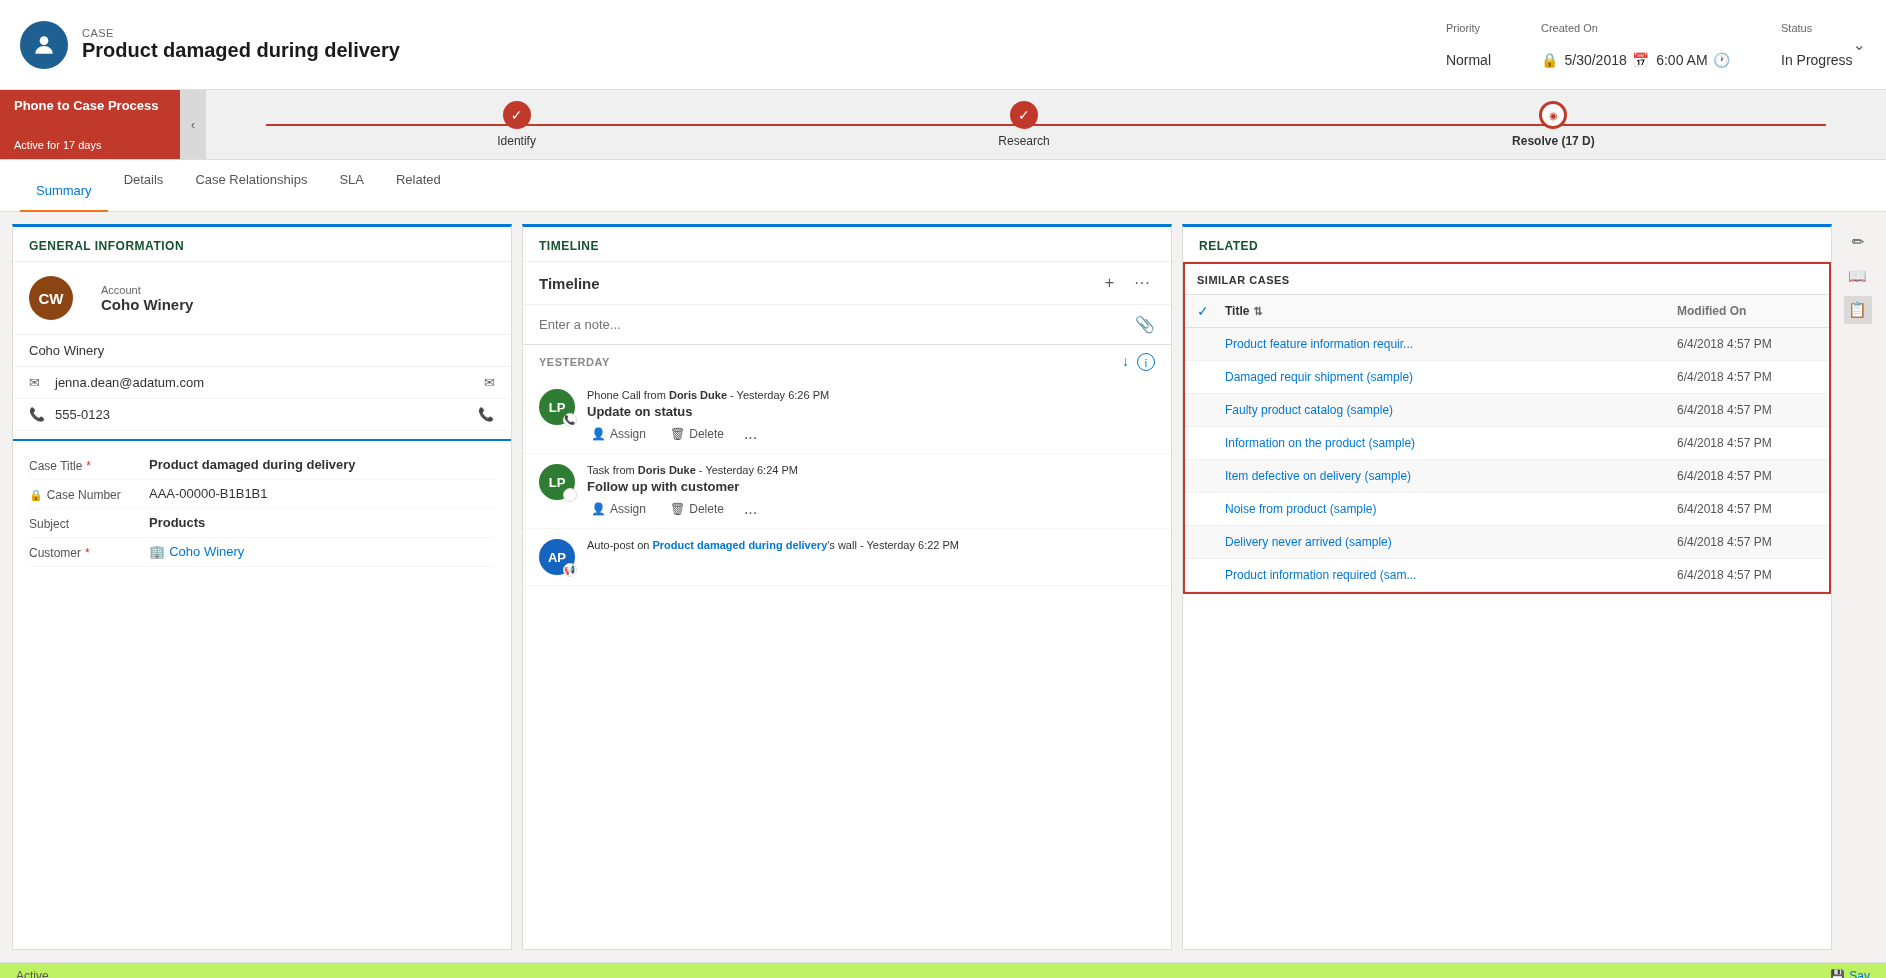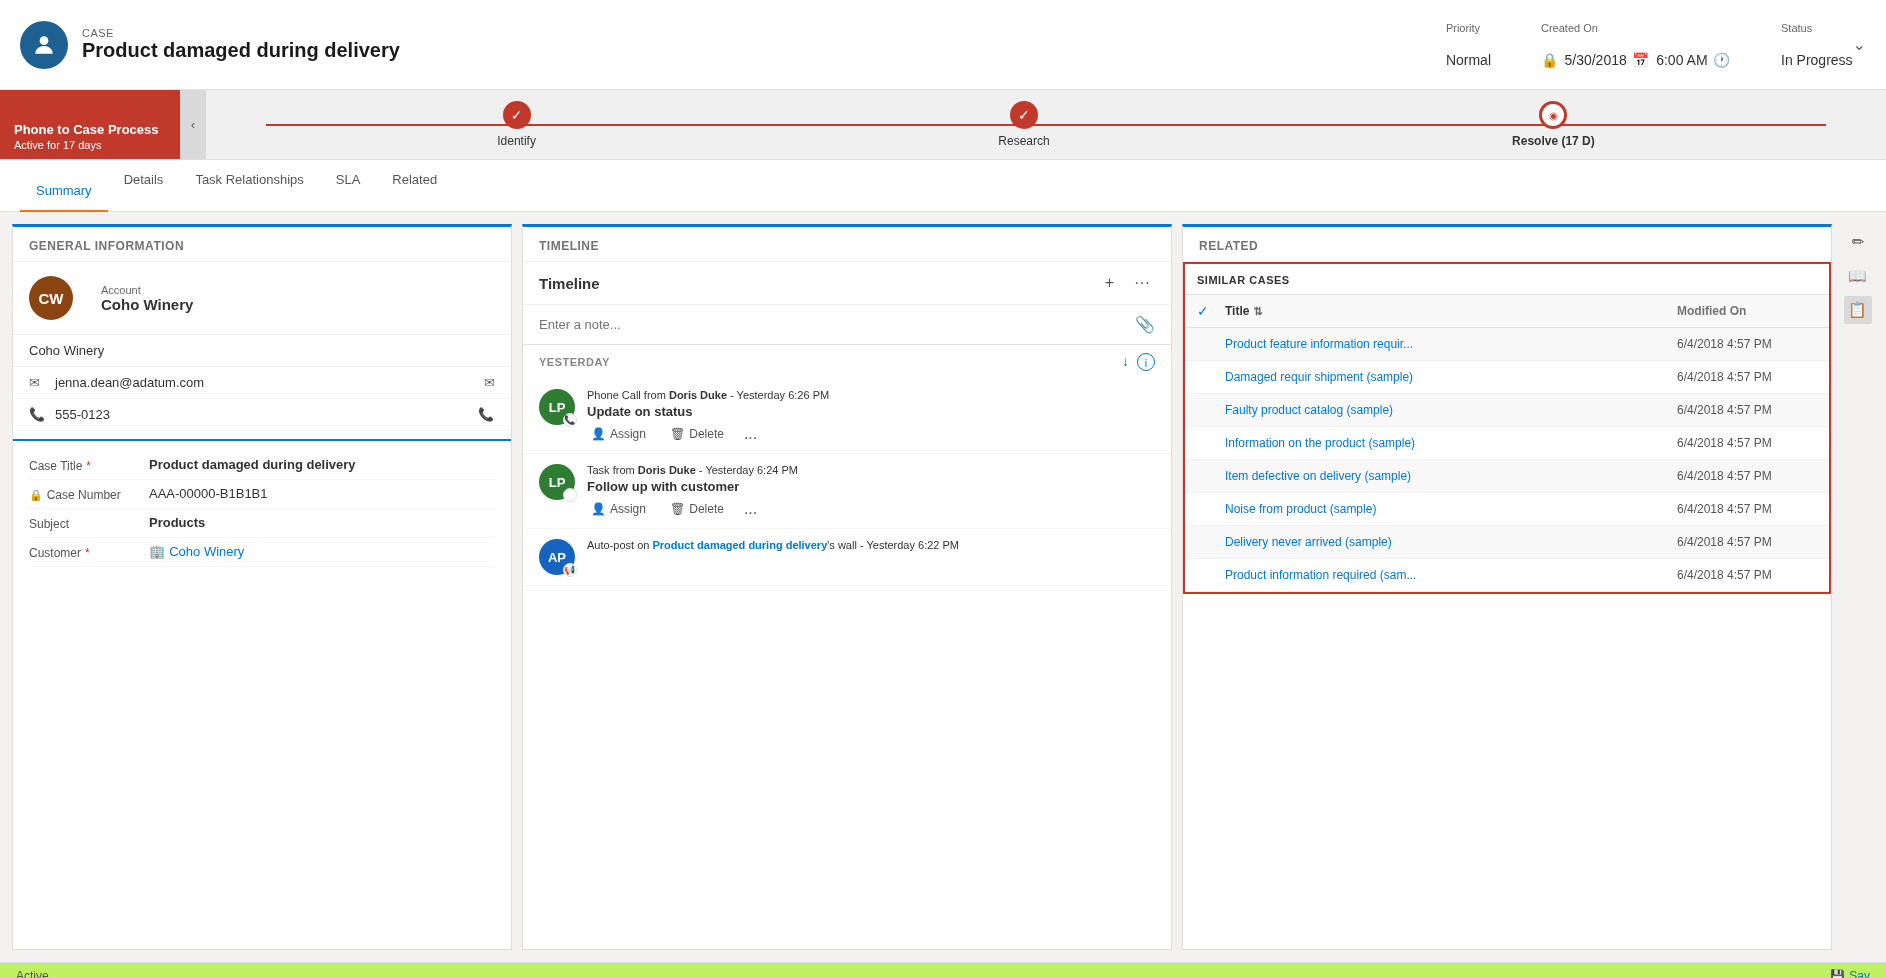--- a/index.html
+++ b/index.html
@@ -12,21 +12,21 @@
     .header-entity-type { font-size: 11px; color: #666; text-transform: uppercase; letter-spacing: 0.5px; }
     .header-title { font-size: 20px; font-weight: 600; color: #1a1a1a; }
     .header-fields { display: flex; gap: 50px; margin-left: 60px; }
     .header-field { display: flex; flex-direction: column; }
     .header-field-label { font-size: 11px; color: #666; margin-bottom: 18px; }
     .header-field-value { font-size: 14px; font-weight: 500; display: flex; align-items: center; gap: 6px; }
     .header-chevron { color: #666; font-size: 16px; margin-left: auto; cursor: pointer; }
 
     
     .process-bar { background: #f0f0f0; display: flex; align-items: center; height: 70px; position: relative; border-bottom: 1px solid #ddd; }
-    .process-label-box { background: #c0392b; color: #fff; padding: 8px 14px; min-width: 180px; height: 100%; display: flex; flex-direction: column; justify-content: flex-end; position: relative; }
+    .process-label-box { background: #c0392b; color: #fff; padding: 8px 14px; min-width: 180px; height: 100%; display: flex; flex-direction: column; justify-content: space-between; position: relative; }
     .process-label-box::after { content: ''; position: absolute; right: -18px; top: 0; width: 0; height: 0; border-top: 35px solid transparent; border-bottom: 35px solid transparent; border-left: 18px solid #c0392b; z-index: 2; }
     .process-label-title { font-size: 13px; font-weight: 600; }
     .process-label-sub { font-size: 11px; margin-top: 2px; }
     .process-arrow-btn { width: 26px; height: 100%; background: #d9d9d9; display: flex; align-items: center; justify-content: center; cursor: pointer; color: #555; font-size: 12px; z-index: 3; }
     .process-steps { flex: 1; display: flex; align-items: center; justify-content: space-around; padding: 0 60px; position: relative; }
     .process-line { position: absolute; top: 50%; left: 60px; right: 60px; height: 2px; background: #c0392b; transform: translateY(-50%); }
     .process-step { display: flex; flex-direction: column; align-items: center; position: relative; z-index: 2; }
     .process-step-circle { width: 28px; height: 28px; border-radius: 50%; display: flex; align-items: center; justify-content: center; font-size: 14px; }
     .process-step-circle.done { background: #c0392b; color: #fff; border: 2px solid #c0392b; }
     .process-step-circle.active { background: #fff; border: 3px solid #c0392b; color: #c0392b; font-size: 10px; }
@@ -36,21 +36,21 @@
     
     .tabs-bar { background: #fff; padding: 0 20px; display: flex; border-bottom: 1px solid #e0e0e0; }
     .tab-item { padding: 12px 16px; cursor: pointer; font-size: 13px; color: #555; border-bottom: 2px solid transparent; margin-bottom: -1px; }
     .tab-item.active { color: #0078d4; border-bottom: 2px solid #f97316; font-weight: 500; margin-top: 11px; }
 
     
     .main-content { display: flex; gap: 0; height: calc(978px - 90px - 70px - 42px - 26px); overflow: hidden; padding: 12px; gap: 10px; background: #f3f2f1; }
 
     
     .panel { background: #fff; border: 1px solid #ddd; border-top: 3px solid #0078d4; flex: 1; overflow-y: auto; display: flex; flex-direction: column; }
-    .panel-title { font-size: 12px; font-weight: 700; color: #737373; padding: 12px 16px 8px; text-transform: uppercase; letter-spacing: 0.5px; border-bottom: 1px solid #f0f0f0; }
+    .panel-title { font-size: 12px; font-weight: 700; color: #14532d; padding: 12px 16px 8px; text-transform: uppercase; letter-spacing: 0.5px; border-bottom: 1px solid #f0f0f0; }
 
     
     .general-panel { max-width: 500px; min-width: 380px; }
     .account-block { display: flex; align-items: center; gap: 28px; padding: 14px 16px; border-bottom: 1px solid #f0f0f0; }
     .account-avatar { width: 44px; height: 44px; border-radius: 50%; background: #8b4513; color: #fff; display: flex; align-items: center; justify-content: center; font-size: 15px; font-weight: 700; flex-shrink: 0; }
     .account-info .account-label { font-size: 11px; color: #666; }
     .account-info .account-name { font-size: 15px; font-weight: 600; }
     .account-name-standalone { padding: 8px 16px; font-size: 13px; color: #333; border-bottom: 1px solid #f0f0f0; }
     .contact-row { display: flex; align-items: center; gap: 8px; padding: 8px 16px; border-bottom: 1px solid #f5f5f5; }
     .contact-icon { color: #666; font-size: 13px; width: 18px; }
@@ -172,21 +172,21 @@
     <div class="process-step">
       <div class="process-step-circle active">◉</div>
       <span class="process-step-label active">Resolve  (17 D)</span>
     </div>
   </div>
 </div>
 
 <div class="tabs-bar">
   <div class="tab-item active">Summary</div>
   <div class="tab-item">Details</div>
-  <div class="tab-item">Task Relationships</div>
+  <div class="tab-item">Case Relationships</div>
   <div class="tab-item">SLA</div>
   <div class="tab-item">Related</div>
 </div>
 
 <div class="main-content">
 
   <div class="panel general-panel">
     <div class="panel-title">GENERAL INFORMATION</div>
     <div class="account-block">
       <div class="account-avatar">CW</div>

